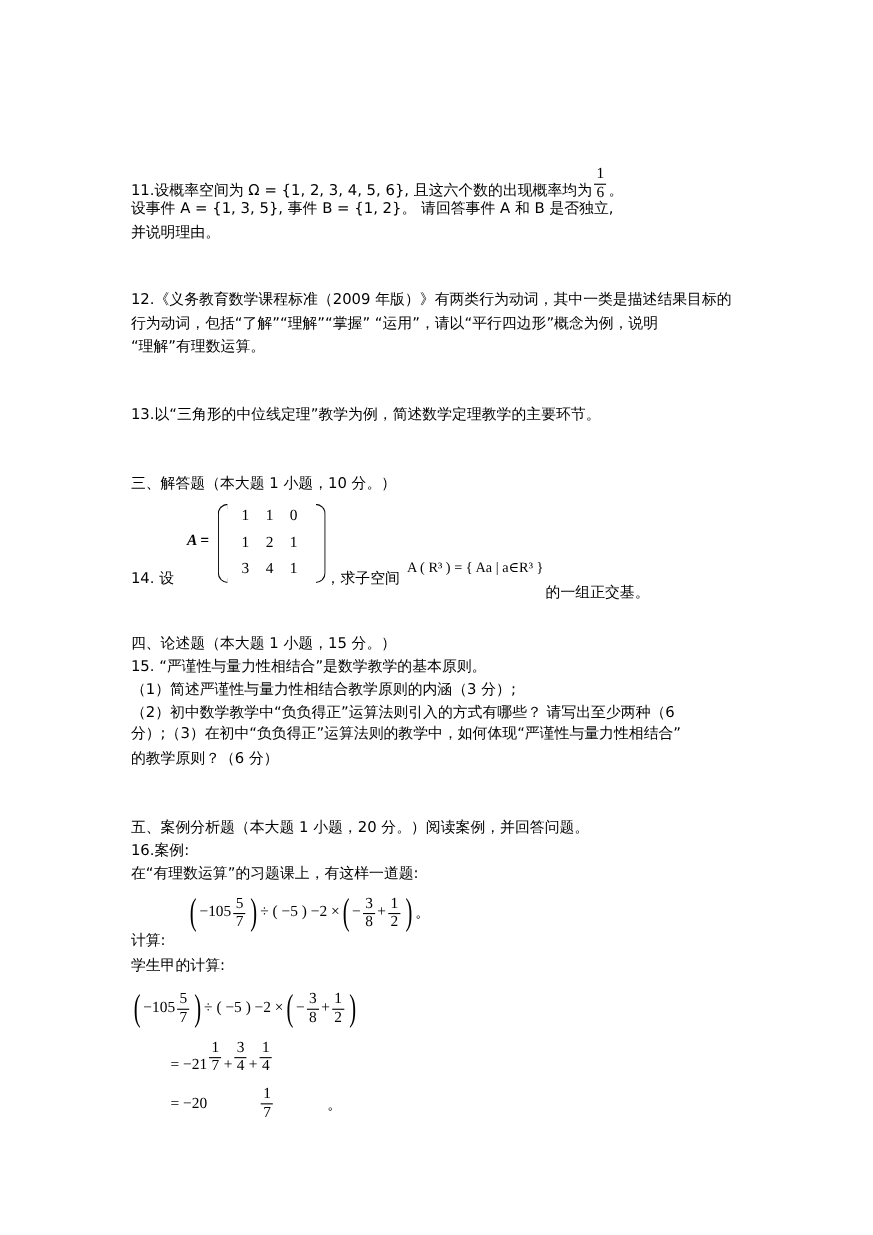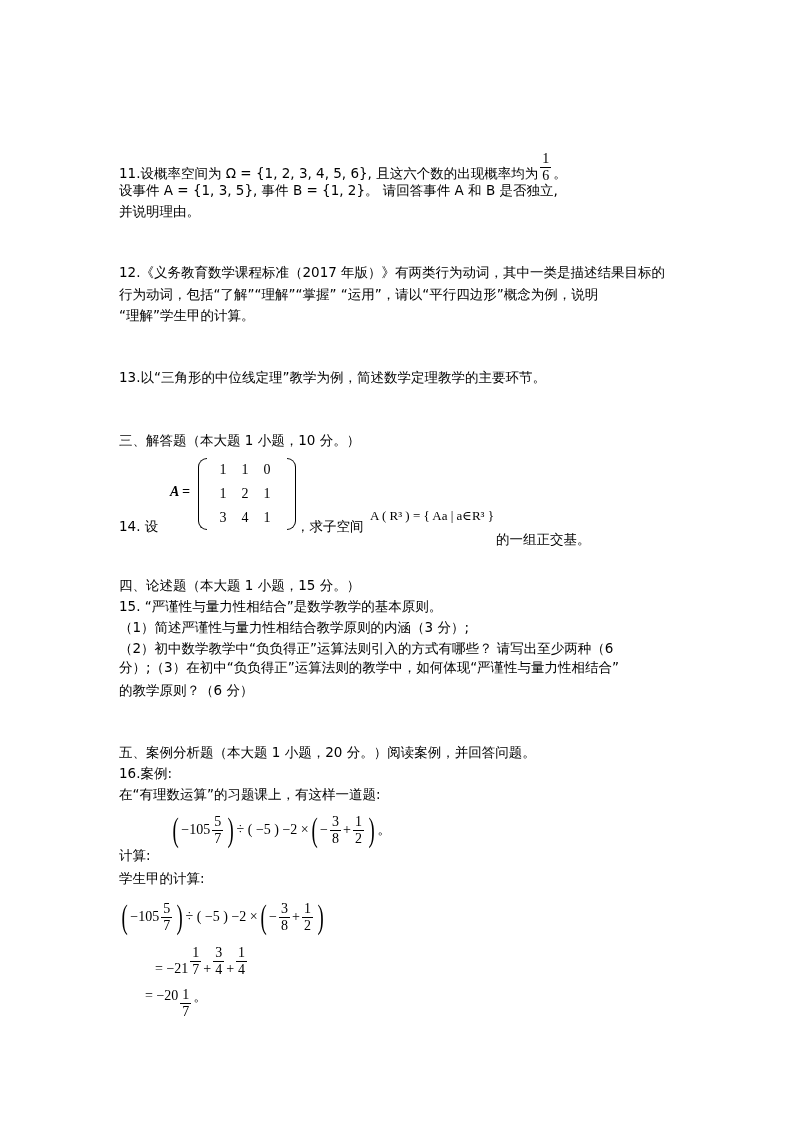--- a/index.html
+++ b/index.html
@@ -27,23 +27,23 @@
 
 <div class="line" style="top:158px;">
   <span>11.设概率空间为 Ω = {1, 2, 3, 4, 5, 6}, 且这六个数的出现概率均为</span><span class="frac math" style="position:relative; top:-6px;">
       <span class="num">1</span>
       <span class="den">6</span>
     </span><span>。</span>
 </div>
 <div class="line" style="top:180px;">设事件 A = {1, 3, 5}, 事件 B = {1, 2}。 请回答事件 A 和 B 是否独立,</div>
 <div class="line" style="top:201px;">并说明理由。</div>
 
-<div class="line" style="top:262px;">12.《义务教育数学课程标准（2017 年版）》有两类行为动词，其中一类是描述结果目标的</div>
+<div class="line" style="top:262px;">12.《义务教育数学课程标准（2009 年版）》有两类行为动词，其中一类是描述结果目标的</div>
 <div class="line" style="top:284px;">行为动词，包括“了解”“理解”“掌握”  “运用”，请以“平行四边形”概念为例，说明</div>
-<div class="line" style="top:305px;">“理解”学生甲的计算。</div>
+<div class="line" style="top:305px;">“理解”有理数运算。</div>
 
 <div class="line" style="top:367px;">13.以“三角形的中位线定理”教学为例，简述数学定理教学的主要环节。</div>
 
 <div class="line" style="top:430px;">三、解答题（本大题 1 小题，10 分。）</div>
 
 <div class="line" style="top:516px;">14. 设</div>
 <div class="abs math" style="left:170px; top:484px; font-weight:bold; font-style:italic;">A =</div>
 <div class="matrix">
   <div class="lp"></div>
   <table>
@@ -143,20 +143,20 @@
       <span class="num">3</span>
       <span class="den">4</span>
     </span>
   <span>+</span>
   <span class="frac">
       <span class="num">1</span>
       <span class="den">4</span>
     </span>
 </div>
 
-<div class="abs math" style="left:145px; top:988px; display:flex; ">
+<div class="abs math" style="left:155px; top:988px; display:flex; align-items:center;gap:47px;">
   <span>= −20</span>
   <span class="frac">
       <span class="num">1</span>
       <span class="den">7</span>
     </span>
   <span>。</span>
 </div>
 
 </body></html>

